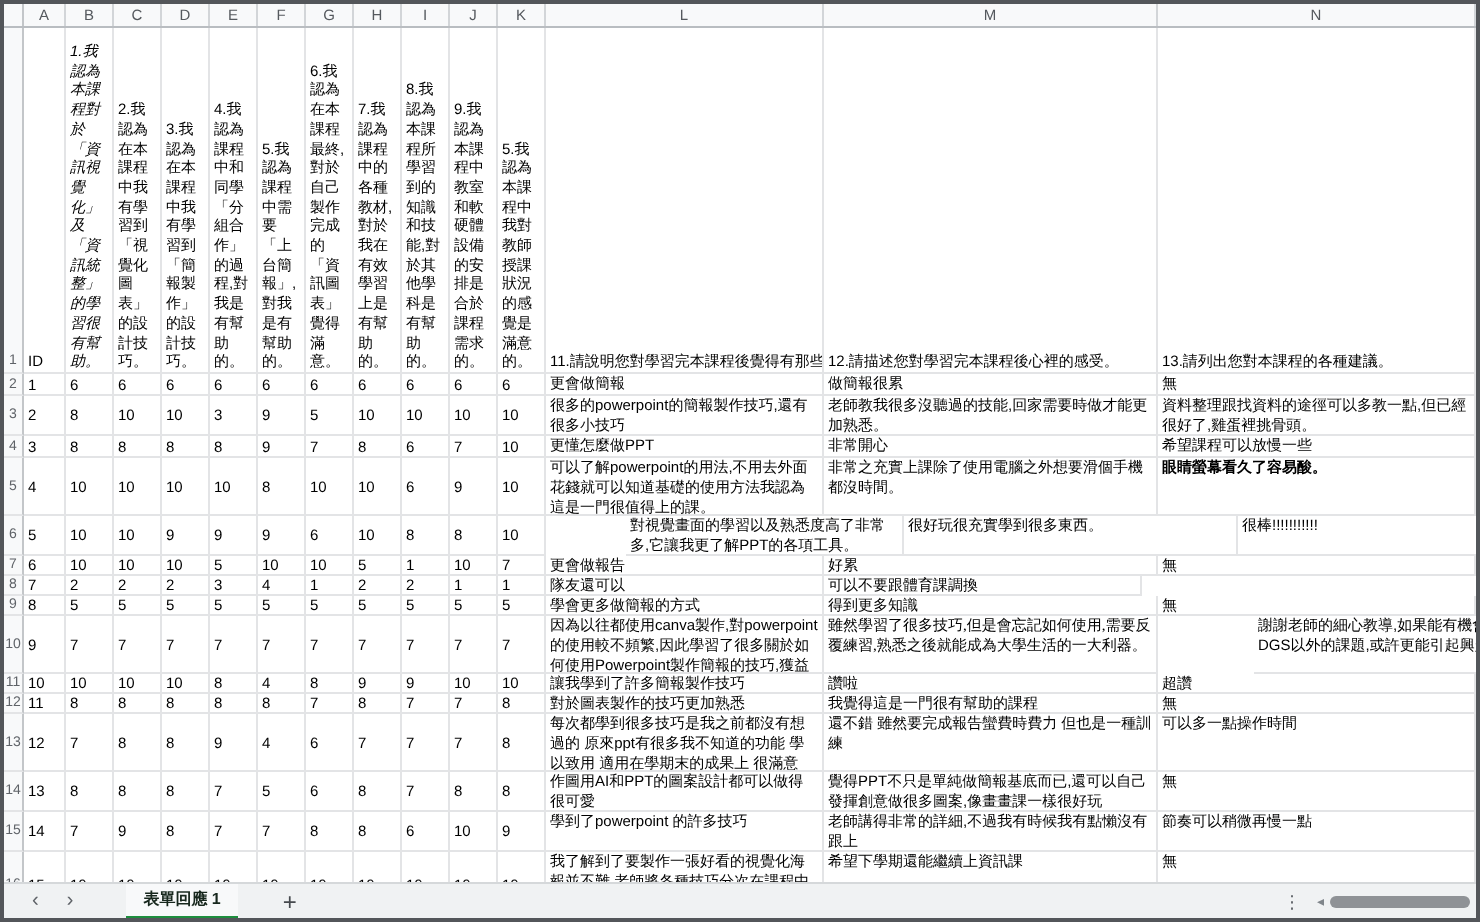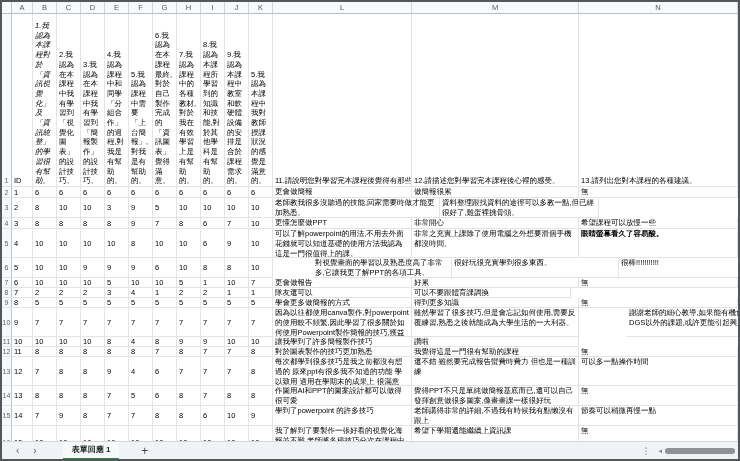--- a/index.html
+++ b/index.html
@@ -106,20 +106,21 @@
         <div class="cell num" style="width: 24px; height: 20px;">8</div>
         <div class="cell num" style="width: 24px; height: 20px;">10</div>
         <div class="cell num" style="width: 24px; height: 20px;">10</div>
         <div class="cell num" style="width: 24px; height: 20px;">3</div>
         <div class="cell num" style="width: 24px; height: 20px;">9</div>
         <div class="cell num" style="width: 24px; height: 20px;">5</div>
         <div class="cell num" style="width: 24px; height: 20px;">10</div>
         <div class="cell num" style="width: 24px; height: 20px;">10</div>
         <div class="cell num" style="width: 24px; height: 20px;">10</div>
         <div class="cell num" style="width: 24px; height: 20px;">10</div>
+        <div class="cell txt" style="width: 139px; height: 20px;">很多的powerpoint的簡報製作技巧,還有很多小技巧</div>
         <div class="cell txt" style="width: 167px; height: 20px;">老師教我很多沒聽過的技能,回家需要時做才能更加熟悉。</div>
         <div class="cell txt" style="width: 159px; height: 20px;">資料整理跟找資料的途徑可以多教一點,但已經很好了,雞蛋裡挑骨頭。</div>
       </div>
       <div class="row" style="height: 11px;">
         <div class="gut">4</div>
         <div class="cell num" style="width: 21px; height: 11px;">3</div>
         <div class="cell num" style="width: 24px; height: 11px;">8</div>
         <div class="cell num" style="width: 24px; height: 11px;">8</div>
         <div class="cell num" style="width: 24px; height: 11px;">8</div>
         <div class="cell num" style="width: 24px; height: 11px;">8</div>
@@ -242,20 +243,21 @@
         <div class="cell num" style="width: 24px; height: 10px;">10</div>
         <div class="cell num" style="width: 24px; height: 10px;">8</div>
         <div class="cell num" style="width: 24px; height: 10px;">4</div>
         <div class="cell num" style="width: 24px; height: 10px;">8</div>
         <div class="cell num" style="width: 24px; height: 10px;">9</div>
         <div class="cell num" style="width: 24px; height: 10px;">9</div>
         <div class="cell num" style="width: 24px; height: 10px;">10</div>
         <div class="cell num" style="width: 24px; height: 10px;">10</div>
         <div class="cell txt" style="width: 139px; height: 10px;">讓我學到了許多簡報製作技巧</div>
         <div class="cell txt" style="width: 167px; height: 10px;">讚啦</div>
+        <div class="cell txt" style="width: 159px; height: 10px;">超讚</div>
       </div>
       <div class="row" style="height: 10px;">
         <div class="gut">12</div>
         <div class="cell num" style="width: 21px; height: 10px;">11</div>
         <div class="cell num" style="width: 24px; height: 10px;">8</div>
         <div class="cell num" style="width: 24px; height: 10px;">8</div>
         <div class="cell num" style="width: 24px; height: 10px;">8</div>
         <div class="cell num" style="width: 24px; height: 10px;">8</div>
         <div class="cell num" style="width: 24px; height: 10px;">8</div>
         <div class="cell num" style="width: 24px; height: 10px;">7</div>

